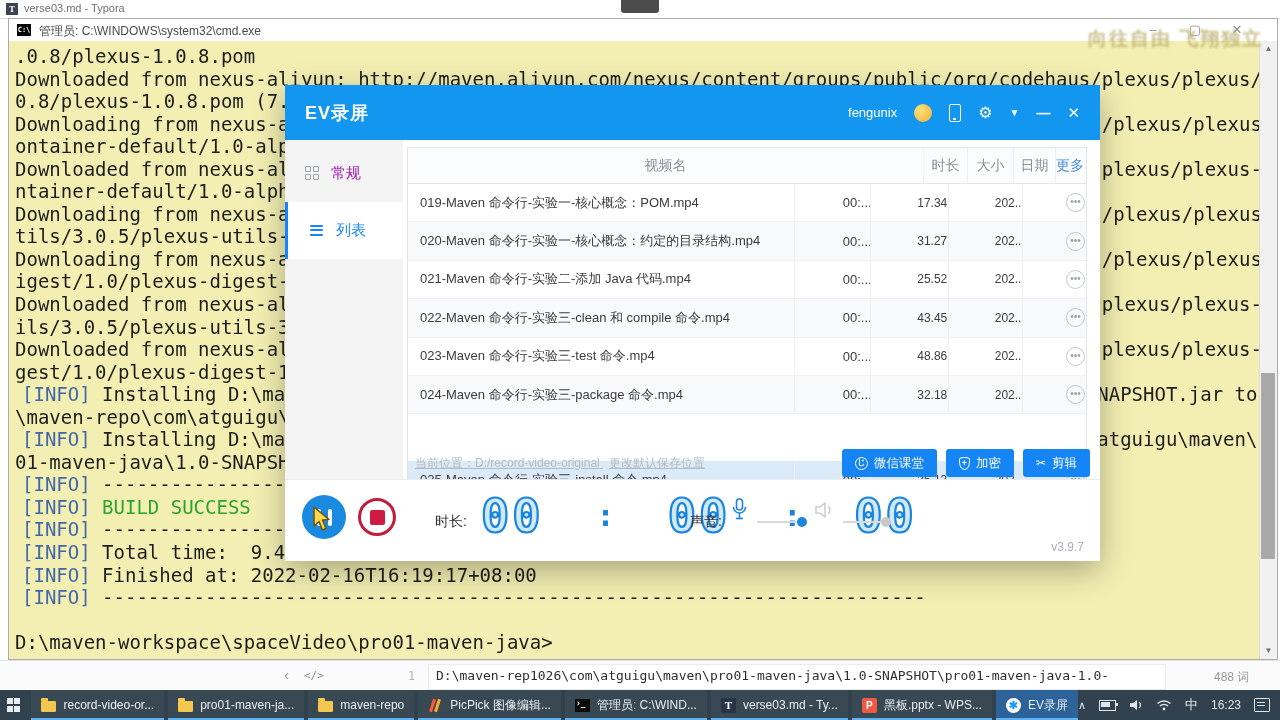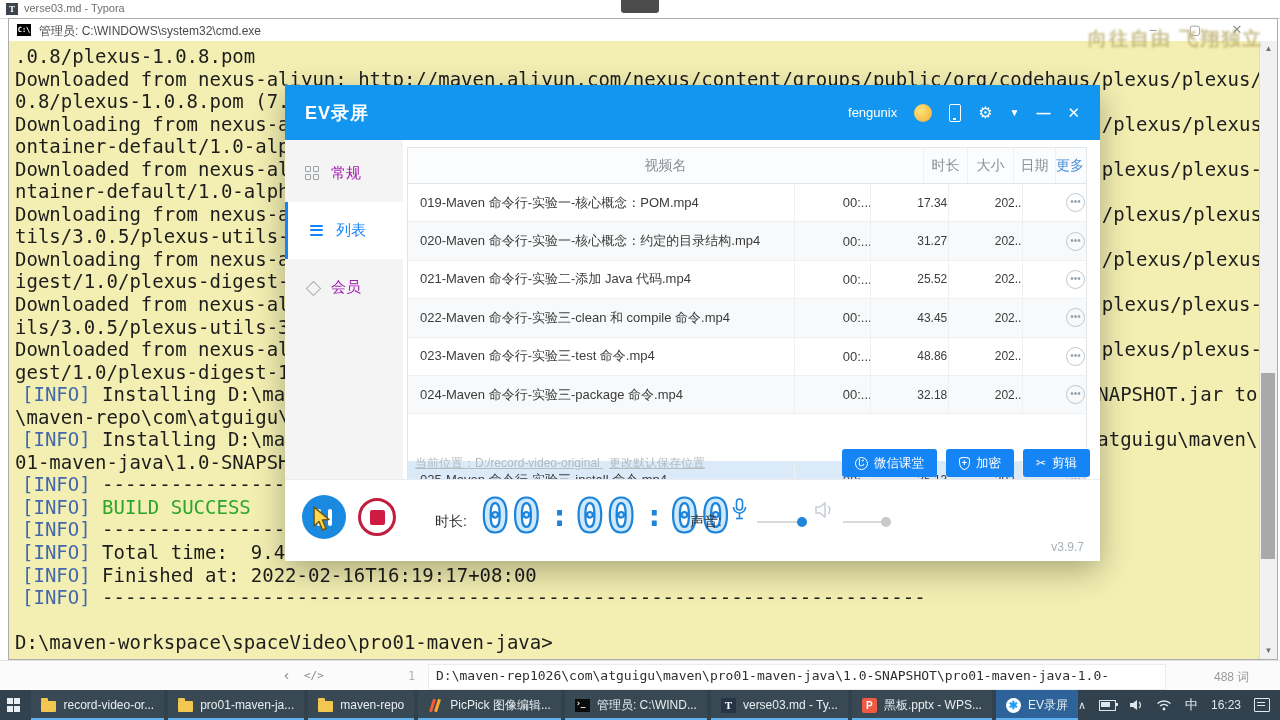--- a/index.html
+++ b/index.html
@@ -95,21 +95,21 @@
   .bi-scissors{font-size:12px;color:#fff;}
   .ev-divider{position:absolute;left:0;top:394px;right:0;height:1px;background:#e9ebee;}
   .ev-bottom{position:absolute;left:0;top:395px;right:0;bottom:0;background:#fff;}
   .btn-pause{position:absolute;left:17px;top:15px;width:44px;height:44px;border-radius:50%;background:#1a8ae0;
              display:flex;align-items:center;justify-content:center;gap:7px;}
   .btn-pause i{width:4px;height:17px;background:#fff;border-radius:2px;}
   .btn-stop{position:absolute;left:73px;top:18px;width:38px;height:38px;border-radius:50%;background:#fff;
             border:3px solid #c01e3f;box-sizing:border-box;display:flex;align-items:center;justify-content:center;}
   .btn-stop i{width:15px;height:15px;background:#cf1b41;border-radius:2px;}
   .lbl{position:absolute;font-size:14px;color:#333;}
-  .clk{position:absolute;left:196px;top:6px;display:flex;align-items:center;}
+  .clk{position:absolute;left:196px;top:6px;display:flex;align-items:center;gap:46px;}
   .clk .d{font:bold 47px/60px "DejaVu Sans Mono",monospace;color:#cfe8fa;-webkit-text-stroke:2.2px #1b84dc;
           letter-spacing:3px;}
   .clk .c{font:bold 30px/60px "DejaVu Sans Mono",monospace;color:#1b84dc;margin:0 7px;}
   .mic{position:absolute;left:447px;top:18px;}
   .sldr{position:absolute;height:2px;background:#d9d9d9;top:41px;}
   .dot{position:absolute;width:10px;height:10px;border-radius:50%;top:37px;}
   .spk{position:absolute;left:530px;top:22px;}
   .ev-ver{position:absolute;right:16px;bottom:7px;font-size:12px;color:#a7b0b8;}
   
   .cursor{position:absolute;left:312px;top:506px;z-index:10;}
@@ -209,24 +209,20 @@
       <span>常规</span>
     </div>
     <div class="side-item active">
       <span class="side-icon icon-list">
           <i></i>
           <i></i>
           <i></i>
         </span>
       <span>列表</span>
     </div>
-    <div class="side-item">
-      <span class="side-icon icon-gem"></span>
-      <span>会员</span>
-    </div>
   </div>
 
   <div class="ev-table">
     <div class="t-header">
       <span class="cl cl-name">视频名</span>
       <span class="cl cl-dur">时长</span>
       <span class="cl cl-size">大小</span>
       <span class="cl cl-date">日期</span>
       <span class="cl cl-more">更多</span>
     </div>

